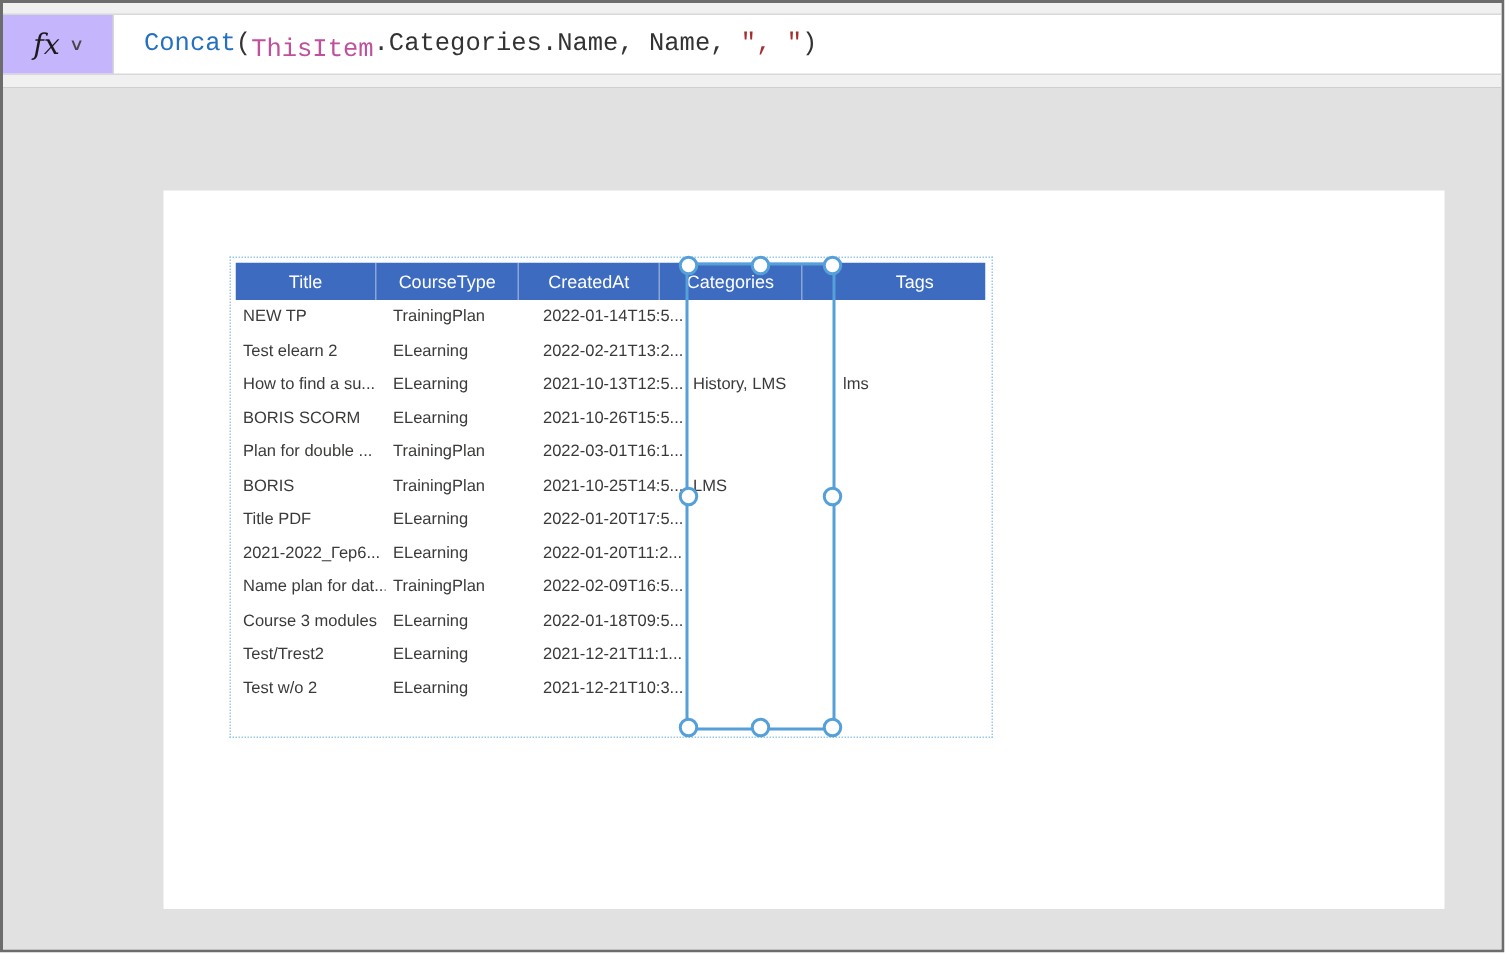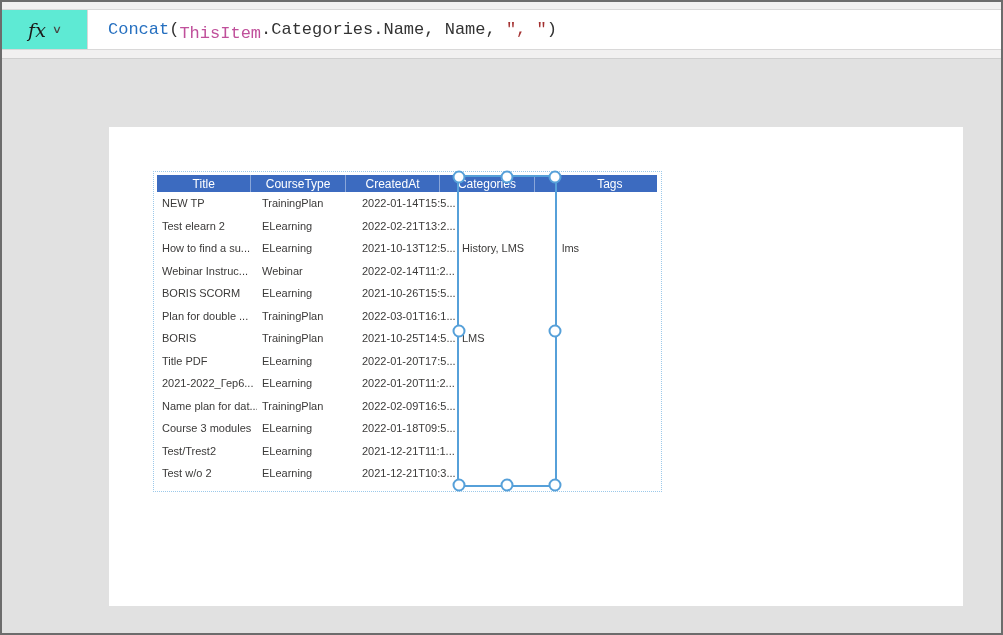--- a/index.html
+++ b/index.html
@@ -5,21 +5,21 @@
   html,body{margin:0;padding:0;background:#fff;}
   .page{
     position:relative;width:1003px;height:635px;box-sizing:border-box;
     border:2px solid #6c6c6c;overflow:hidden;
     font-family:"Liberation Sans","DejaVu Sans",sans-serif;
   }
   
   .top-strip{height:7px;background:#f1f0f0;border-bottom:1px solid #d9d8d8;}
   .formula-row{height:39px;display:flex;background:#fff;border-bottom:1px solid #d9d8d8;}
   .fx-box{
-    width:86px;box-sizing:border-box;background:#5eead4;border-right:1px solid #d9d8d8;
+    width:74px;box-sizing:border-box;background:#c4b5fd;border-right:1px solid #d9d8d8;
     display:flex;align-items:center;justify-content:center;gap:7px;cursor:pointer;
   }
   .fx-label{font-family:"DejaVu Serif","Liberation Serif",serif;font-style:italic;
     font-size:19px;color:#1b1a19;}
   .fx-chevron{font-size:11px;color:#484644;transform:scaleX(1.3);}
   .formula-input{
     flex:1;display:flex;align-items:center;padding-left:20px;
     font-family:"Liberation Mono","DejaVu Sans Mono",monospace;
     font-size:17px;white-space:pre;cursor:text;
   }
@@ -29,21 +29,21 @@
   .tok-plain{color:var(--tok-plain);}
   .sub-strip{height:8px;background:#f1f0f0;border-bottom:1px solid #cfcfcf;}
   
   .workspace{position:relative;height:574px;background:#e1e1e1;}
   .canvas{position:absolute;left:107px;top:68px;width:854px;height:479px;background:#fff;}
   
   .datatable{position:absolute;left:48px;top:48px;width:500px;height:312px;
     box-sizing:border-box;overflow:hidden;background:#fff;}
   .marquee{position:absolute;left:44px;top:44px;width:507px;height:319px;
     border:1px dotted var(--marquee);pointer-events:none;}
-  .header-row{display:flex;height:17px;background:var(--header-bg);}
+  .header-row{display:flex;height:25px;background:var(--header-bg);}
   .hcell{
     width:100px;box-sizing:border-box;display:flex;align-items:center;justify-content:center;
     color:#fff;font-size:12px;border-right:1px solid rgba(255,255,255,0.4);cursor:pointer;
   }
   .hcell:last-child{border-right:none;margin-left:28px;}
   .table-body{height:287px;overflow:hidden;}
   .trow{display:flex;height:22.5px;cursor:pointer;justify-content:space-between;}
   .tcell{
     width:100px;box-sizing:border-box;display:flex;align-items:center;
     padding-left:5px;font-size:11px;color:#3b3a39;
@@ -107,27 +107,20 @@
               <div class="tcell">2022-02-21T13:2...</div>
               <div class="tcell"></div>
               <div class="tcell"></div>
             </div>
             <div class="trow">
               <div class="tcell">How to find a su...</div>
               <div class="tcell">ELearning</div>
               <div class="tcell">2021-10-13T12:5...</div>
               <div class="tcell">History, LMS</div>
               <div class="tcell">lms</div>
-            </div>
-            <div class="trow">
-              <div class="tcell">Webinar Instruc...</div>
-              <div class="tcell">Webinar</div>
-              <div class="tcell">2022-02-14T11:2...</div>
-              <div class="tcell"></div>
-              <div class="tcell"></div>
             </div>
             <div class="trow">
               <div class="tcell">BORIS SCORM</div>
               <div class="tcell">ELearning</div>
               <div class="tcell">2021-10-26T15:5...</div>
               <div class="tcell"></div>
               <div class="tcell"></div>
             </div>
             <div class="trow">
               <div class="tcell">Plan for double ...</div>

